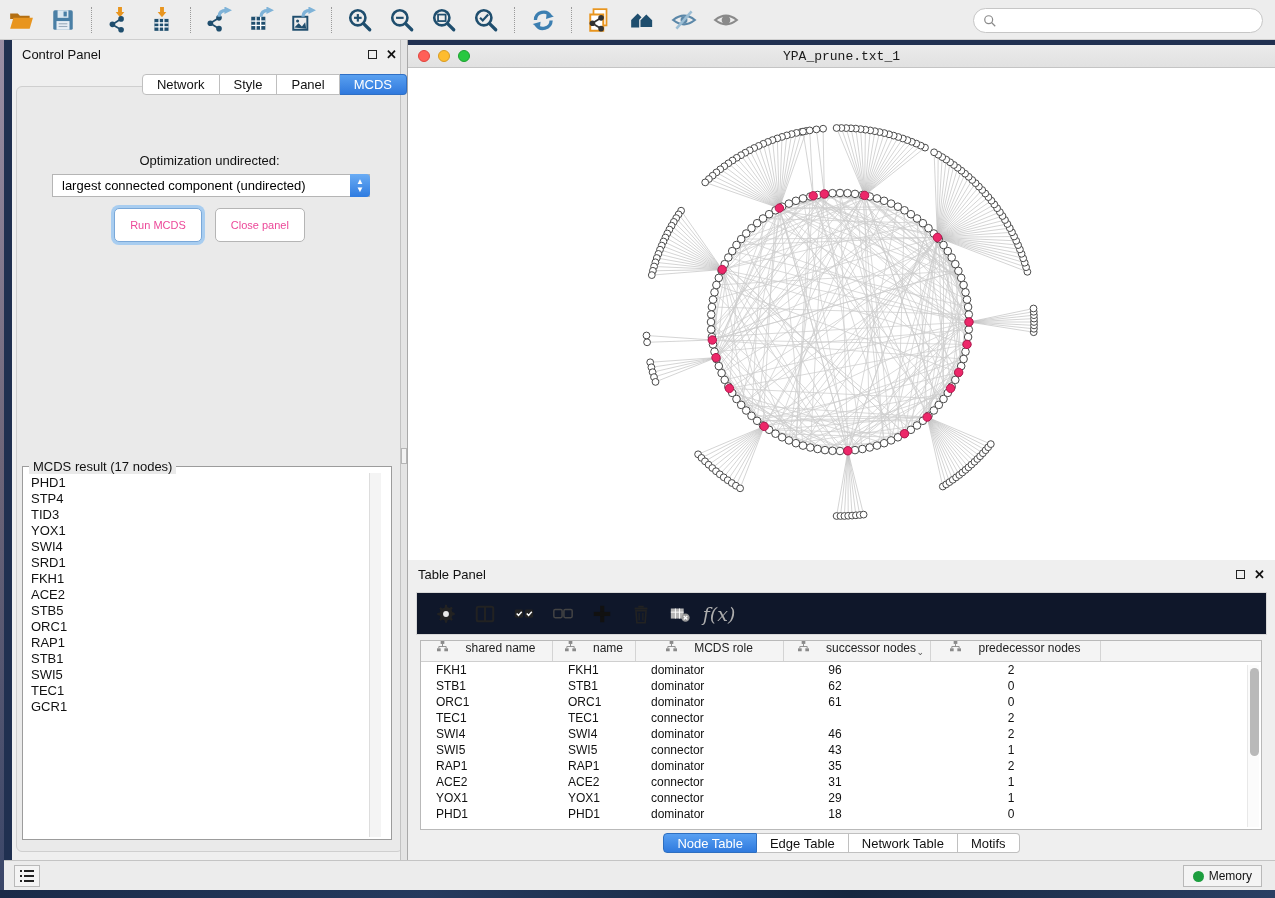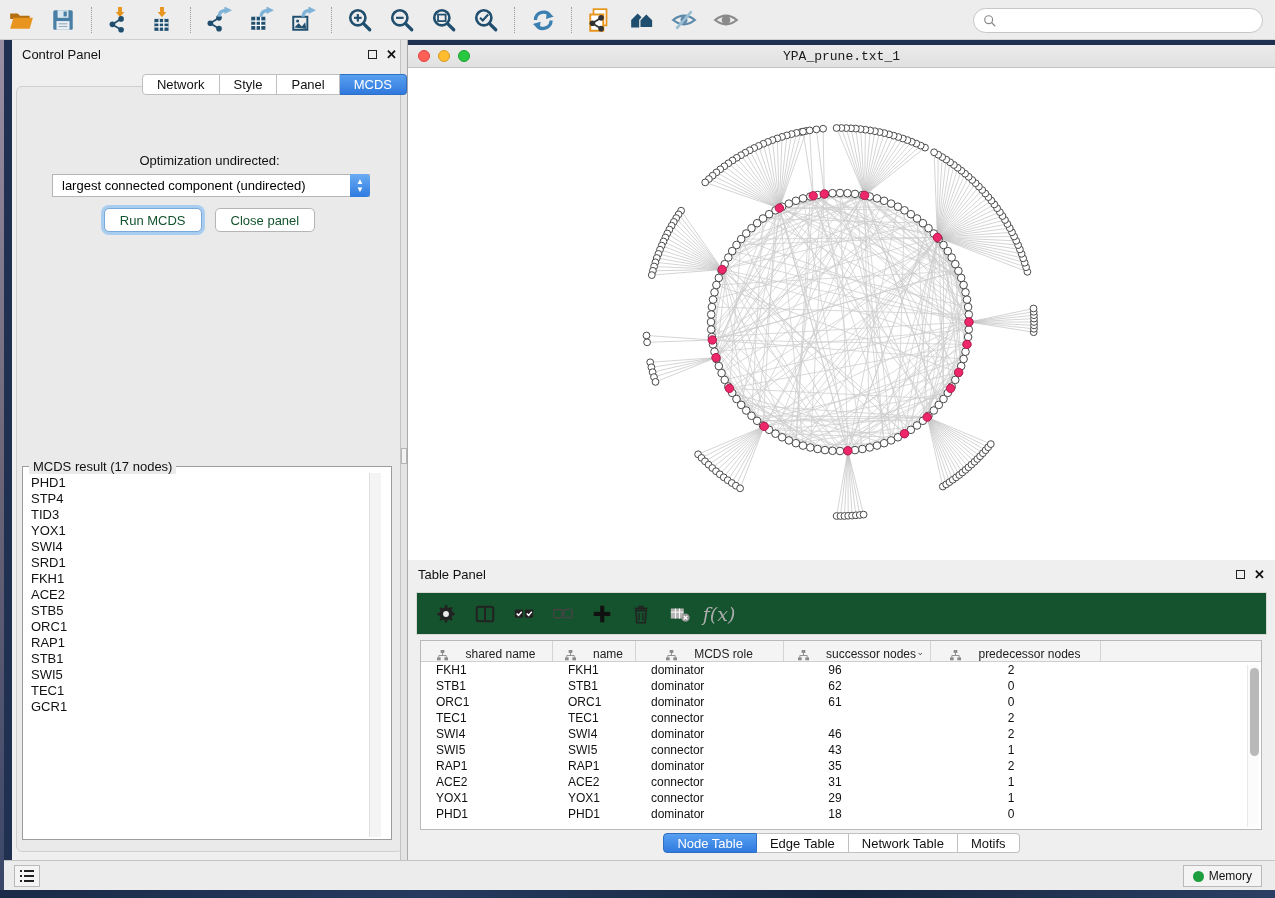--- a/index.html
+++ b/index.html
@@ -27,21 +27,21 @@
   .seg-tabs { position:absolute; top:34px; left:0; width:100%; display:flex; justify-content:flex-end; z-index:3; }
   .seg-tabs .seg { font-size:13px; padding:3px 14px; background:#fff; border:1px solid #bfbfbf; border-left:none; color:#111; height:21px; display:flex; align-items:center; }
   .seg-tabs .seg:first-child { border-left:1px solid #bfbfbf; border-radius:4px 0 0 4px; }
   .seg-tabs .seg:last-child { border-radius:0 4px 4px 0; }
   .seg-tabs .seg.sel { background:linear-gradient(#59a0f0,#3079dd); border-color:#2f6fc4; color:#fff; }
   .opt-label { position:absolute; top:113px; width:100%; text-align:center; font-size:13px; color:#111; }
   .dropdown { position:absolute; left:40px; top:134px; width:318px; height:23px; background:#fff; border:1px solid #b5b5b5; border-radius:0; font-size:13px; display:flex; align-items:center; }
   .dropdown .dd-text { flex:1; padding-left:9px; white-space:nowrap; overflow:hidden; }
   .dropdown .dd-step { width:20px; height:23px; margin-right:-1px; background:linear-gradient(#6aacf4,#2e7be0); border-radius:0 4px 4px 0; color:#fff; font-size:8px; line-height:8px; display:flex; flex-direction:column; align-items:center; justify-content:center; }
   .cp-buttons { position:absolute; top:168px; width:100%; display:flex; justify-content:center; gap:13px; }
-  .btn { font-size:13px; background:#fff; border:1px solid #b5b5b5; border-radius:5px; padding:3px 15px; height:24px; color:#14532d; }
+  .btn { font-size:11px; background:#fff; border:1px solid #b5b5b5; border-radius:5px; padding:3px 15px; height:34px; color:#ec4899; }
   .btn.focus-ring { box-shadow:0 0 0 3px #a8cdf0; border-color:#7aa8d8; }
   .group-box { position:absolute; left:10px; top:426px; width:370px; height:374px; border:1px solid #9c9c9c; background:#fff; }
   .group-legend { position:absolute; left:6px; top:-8px; background:#eaeaea; padding:0 4px; font-size:13px; color:#111; }
   .mcds-list { position:absolute; left:1px; top:8px; width:346px; height:360px; overflow:hidden; font-size:13px; color:#111; }
   .mcds-list .row { height:16px; line-height:16px; padding-left:7px; }
   .mcds-scroll { position:absolute; right:10px; top:6px; width:12px; height:364px; background:#f4f4f4; border-left:1px solid #ddd; }
 
   
   .v-splitter { position:absolute; left:400px; top:40px; width:8px; height:820px; background:#e4e4e4; border-left:1px solid #c2c2c2; border-right:1px solid #a9a9a9; }
   .v-splitter .grab { position:absolute; left:0px; top:408px; width:6px; height:16px; background:#f2f2f2; border:1px solid #b5b5b5; }
@@ -52,27 +52,27 @@
   .traffic { display:flex; gap:8px; margin-left:10px; }
   .traffic span { width:12px; height:12px; border-radius:50%; display:inline-block; }
   .t-red { background:#ff5f57; border:0.5px solid #e0443e; }
   .t-yellow { background:#febc2e; border:0.5px solid #d89c22; }
   .t-green { background:#28c840; border:0.5px solid #1da02f; }
   .net-title { position:absolute; width:100%; text-align:center; font-size:13px; color:#1a1a1a; }
   .net-canvas { position:absolute; left:0; top:23px; width:867px; height:492px; background:#fff; }
 
   
   .table-panel { position:absolute; left:408px; top:560px; width:867px; height:300px; background:#efefef; }
-  .tp-toolbar { position:absolute; left:8px; top:32px; width:851px; height:43px; background:#14532d; border:1px solid #d8d8d8; display:flex; align-items:center; padding-left:16px; }
+  .tp-toolbar { position:absolute; left:8px; top:32px; width:851px; height:43px; background:#0f172a; border:1px solid #d8d8d8; display:flex; align-items:center; padding-left:16px; }
   .tp-toolbar .tp-icon { width:26px; height:26px; margin-right:13px; display:flex; align-items:center; justify-content:center; }
   .tp-toolbar .tp-icon svg { width:22px; height:22px; }
   .fx-label { font-size:19px; font-style:italic; color:#adadad; font-family:"DejaVu Serif",serif; }
   .table-box { position:absolute; left:12px; top:80px; width:842px; height:190px; background:#fff; border:1px solid #b9b9b9; }
   .thead { position:absolute; left:0; top:0; width:100%; height:21px; display:flex; background:#f4f4f4; border-bottom:1px solid #cfcfcf; }
-  .th { font-size:12px; color:#222; border-right:1px solid #d4d4d4; display:flex; align-items:flex-end; justify-content:center; gap:17px; position:relative; }
+  .th { font-size:12px; color:#222; border-right:1px solid #d4d4d4; display:flex; align-items:flex-start; justify-content:center; gap:17px; position:relative; }
   .th .hier svg { width:11px; height:11px; display:block; }
   .th .sort { font-size:9px; color:#555; position:absolute; right:6px; top:6px; }
   .tbody { position:absolute; left:0; top:21px; width:100%; }
   .tr { display:flex; height:16px; line-height:16px; font-size:12px; color:#111; }
   .td { padding-left:15px; white-space:nowrap; overflow:hidden; }
   .td.num { text-align:center; padding-left:0; }
   .tbl-scroll { position:absolute; right:2px; top:24px; width:12px; height:162px; background:#fbfbfb; border-left:1px solid #e8e8e8; }
   .tbl-thumb { position:absolute; left:1.5px; top:3px; width:9px; height:88px; background:#b9b9b9; border-radius:5px; }
   .bottom-tabs { position:absolute; left:0; top:273px; width:100%; display:flex; justify-content:center; }
   .bottom-tabs .seg { font-size:13px; height:20px; padding:2px 13px; background:#fff; border:1px solid #c0c0c0; border-left:none; display:flex; align-items:center; color:#111; }

